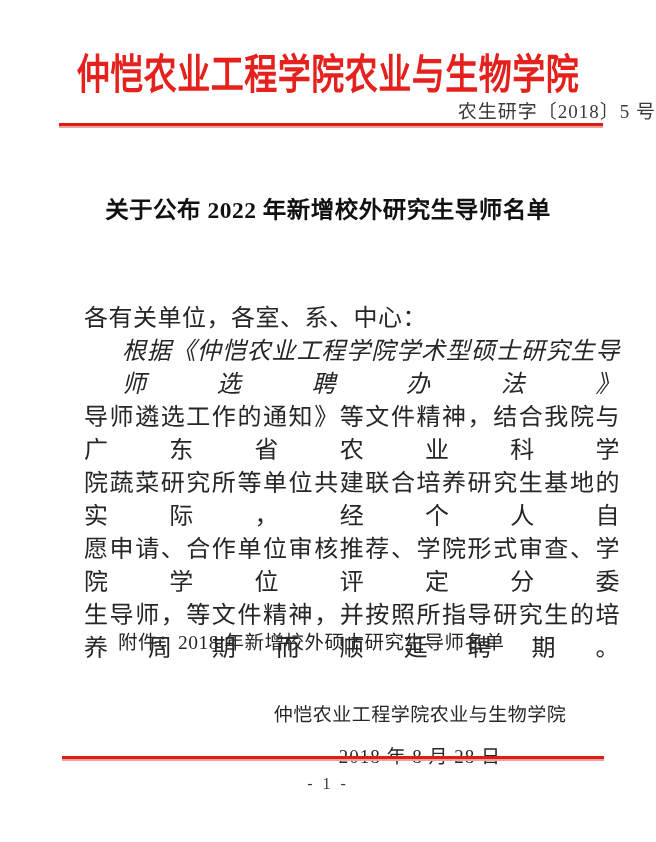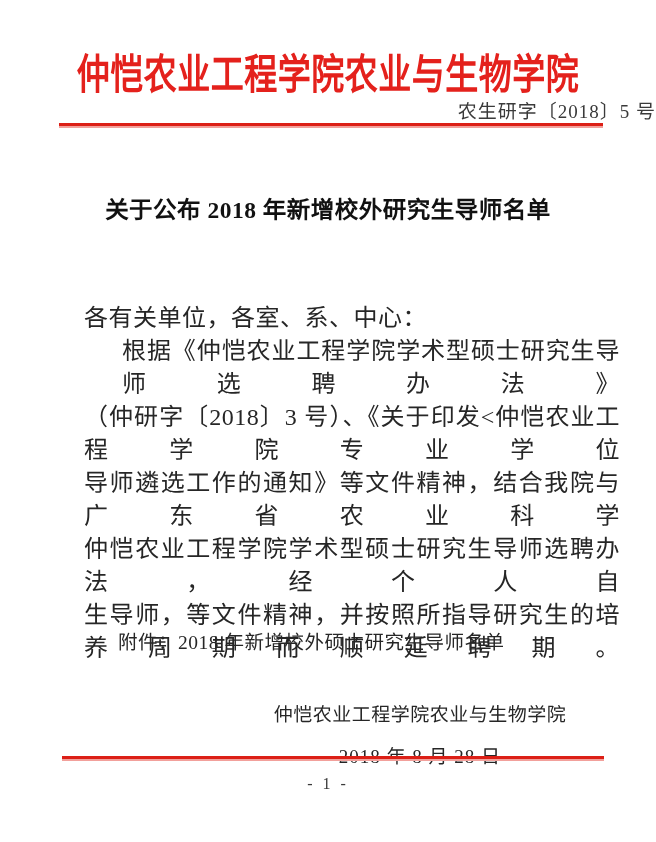--- a/index.html
+++ b/index.html
@@ -81,21 +81,21 @@
   }
   .body-line {
     text-align: justify;
     text-align-last: justify;
     letter-spacing: 0.5px;
   }
   .body-line.no-justify {
     text-align: left;
     text-align-last: left;
   }
-  .body-line.indent { padding-left: 38px; }
+  .body-line.indent { padding-left: 38px; font-style: italic; }
 
   .attachment-line {
     position: absolute;
     top: 626px;
     left: 118px;
     font-size: 19.5px;
     letter-spacing: 0.5px;
     color: #262626;
     text-align: right;
   }
@@ -137,29 +137,29 @@
 
 <div class="page">
 
   <div class="org-title">
     <span class="stretch">仲恺农业工程学院农业与生物学院</span>
   </div>
   <div class="doc-number">农生研字〔2018〕5 号</div>
   <div class="rule-red rule-header"></div>
 
   <div class="notice-title">
-    <div>关于公布 2018 年新增校外研究生导师名单</div>
+    <div>关于公布 2022 年新增校外研究生导师名单</div>
   </div>
 
   <div class="body-block">
     <div class="body-line no-justify">各有关单位，各室、系、中心：</div>
     <div class="body-line indent">根据《仲恺农业工程学院学术型硕士研究生导师选聘办法》</div>
-    <div class="body-line">（仲研字〔2018〕3 号）、《关于印发&lt;仲恺农业工程学院专业学位</div>
     <div class="body-line">导师遴选工作的通知》等文件精神，结合我院与广东省农业科学</div>
-    <div class="body-line">仲恺农业工程学院学术型硕士研究生导师选聘办法，经个人自</div>
+    <div class="body-line">院蔬菜研究所等单位共建联合培养研究生基地的实际，经个人自</div>
+    <div class="body-line">愿申请、合作单位审核推荐、学院形式审查、学院学位评定分委</div>
     <div class="body-line">生导师，等文件精神，并按照所指导研究生的培养周期而顺延聘期。</div>
   </div>
 
   <div class="attachment-line">附件：2018 年新增校外硕士研究生导师名单</div>
 
   <div class="closing-block">
     <div class="closing-signature">仲恺农业工程学院农业与生物学院</div>
     <div class="closing-date">2018 年 8 月 28 日</div>
   </div>
 

